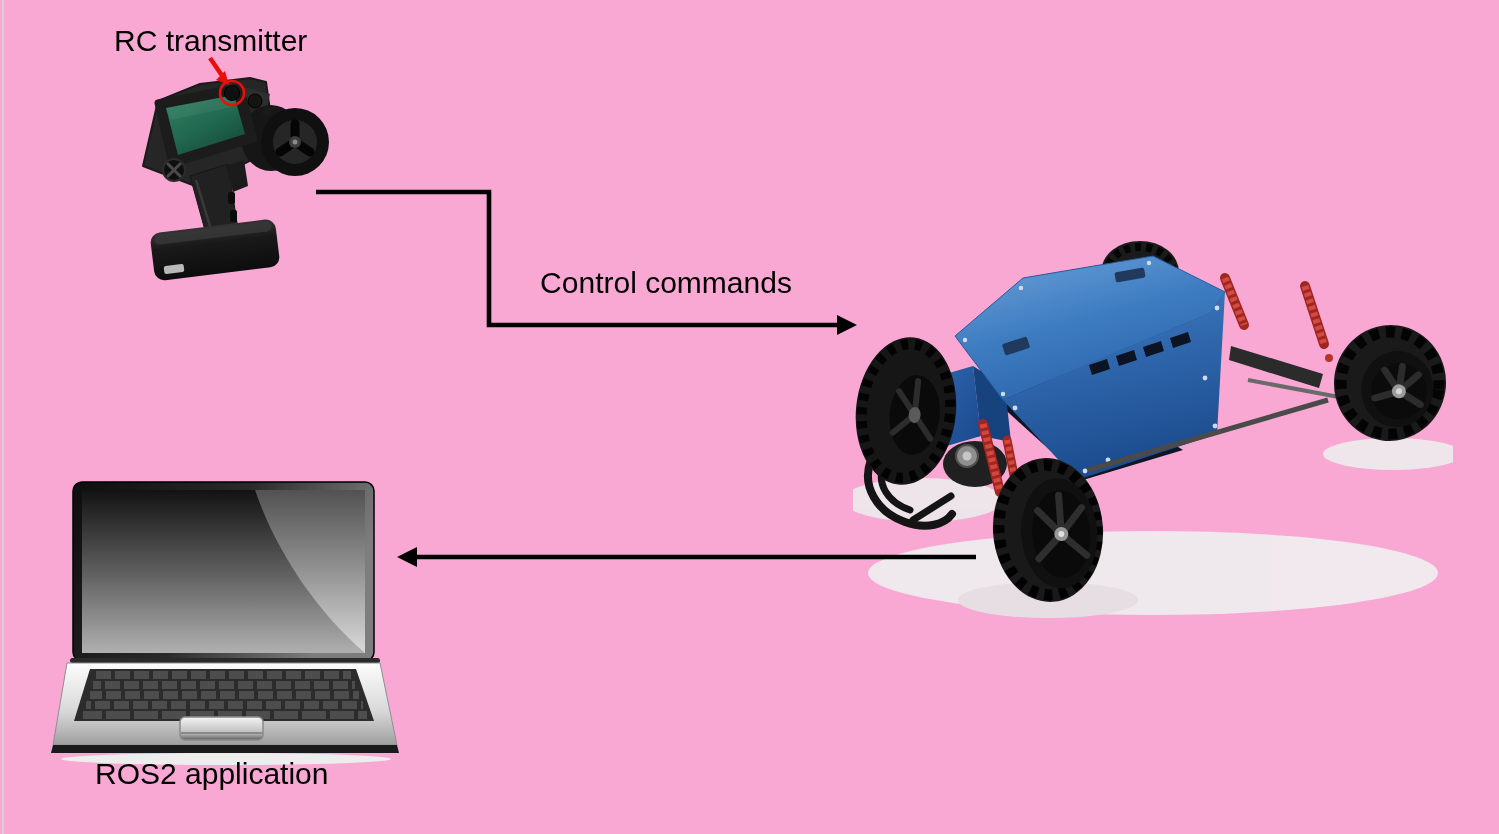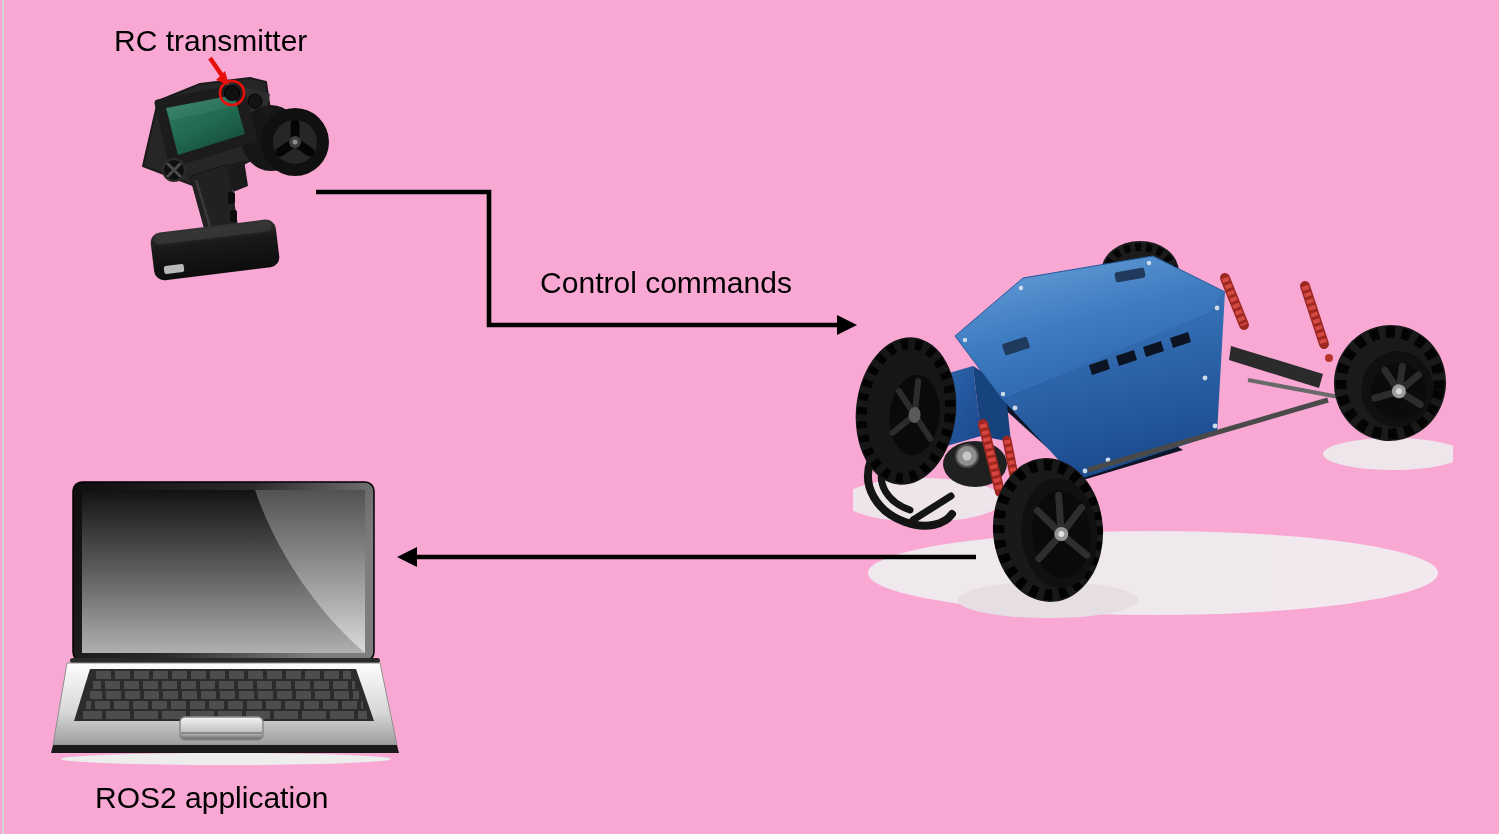--- a/index.html
+++ b/index.html
@@ -294,15 +294,15 @@
       <path d="M976,557 L414,557" fill="none" stroke="#000" stroke-width="4.6"></path>
       <polygon points="417,547 397,557 417,567" fill="#000"></polygon>
     </g>
   </svg>
 
   <div class="lbl" style="left:114px;top:22px">RC transmitter</div>
 
   <div class="lbl lbl-center" style="left:666px;top:264px">Control commands</div>
 
 
-  <div class="lbl" style="left:95px;top:779px">ROS2 application</div>
+  <div class="lbl" style="left:95px;top:755px">ROS2 application</div>
 
 </div>
 
 </body></html>

